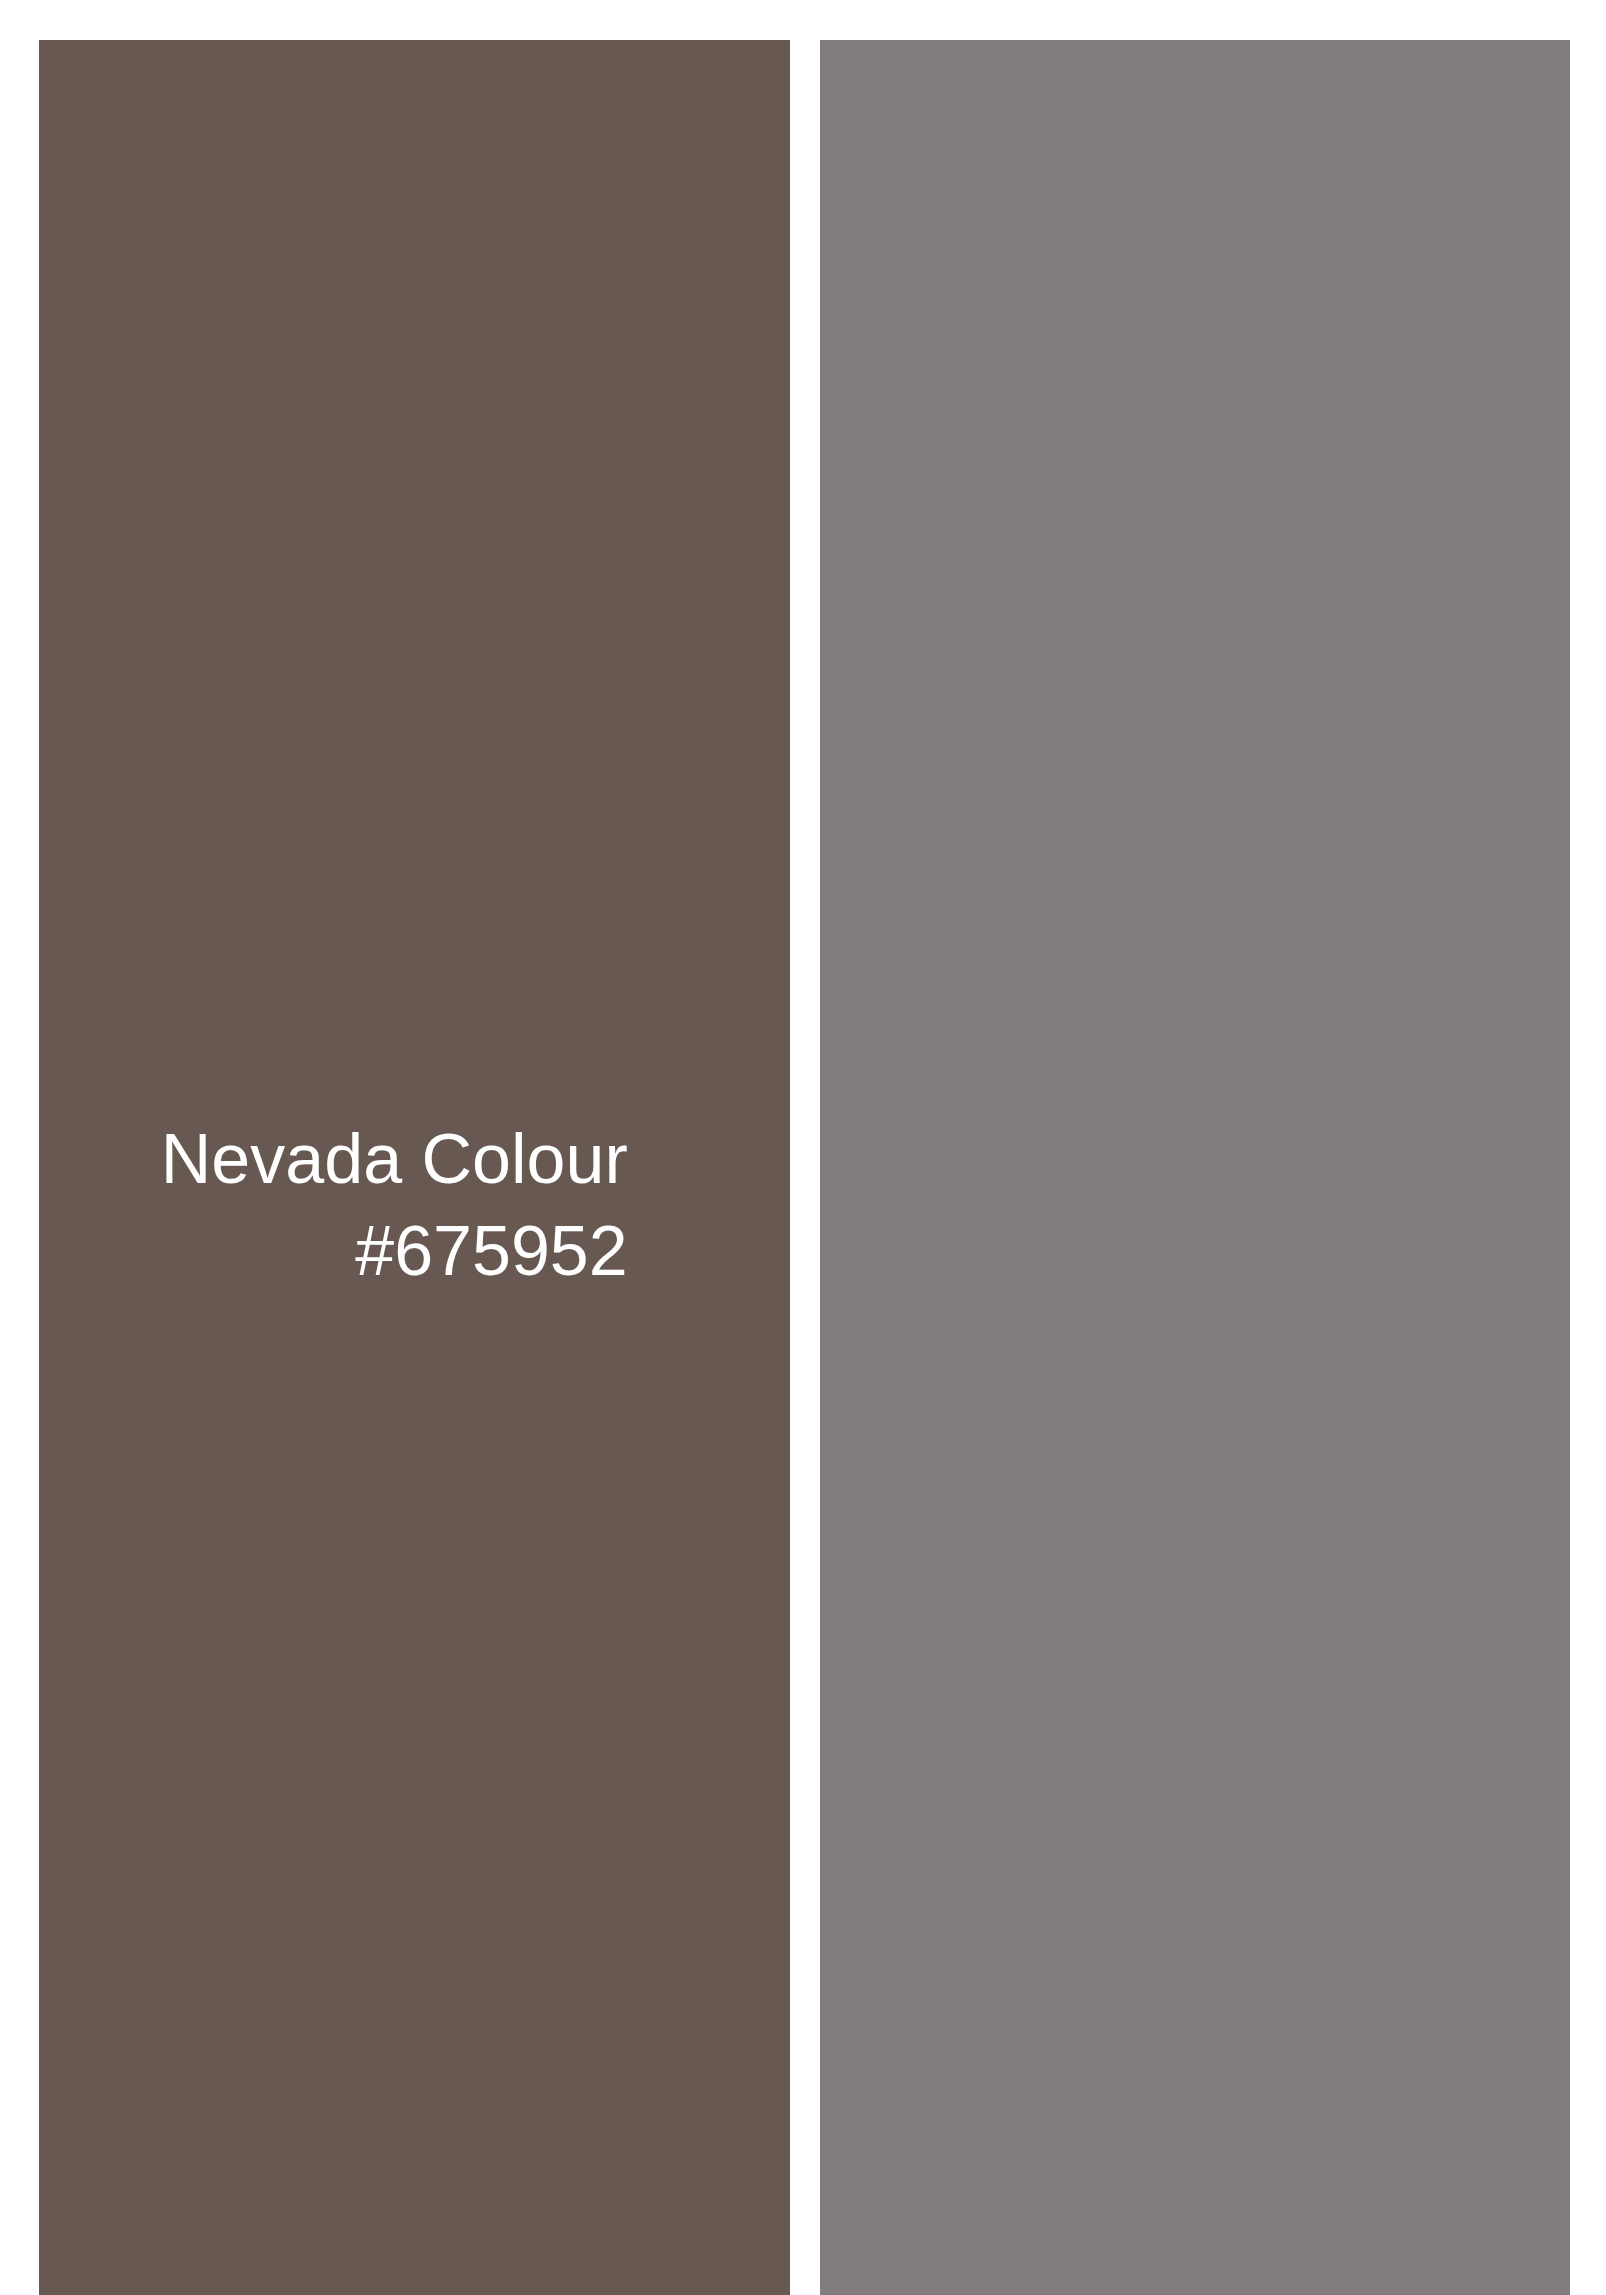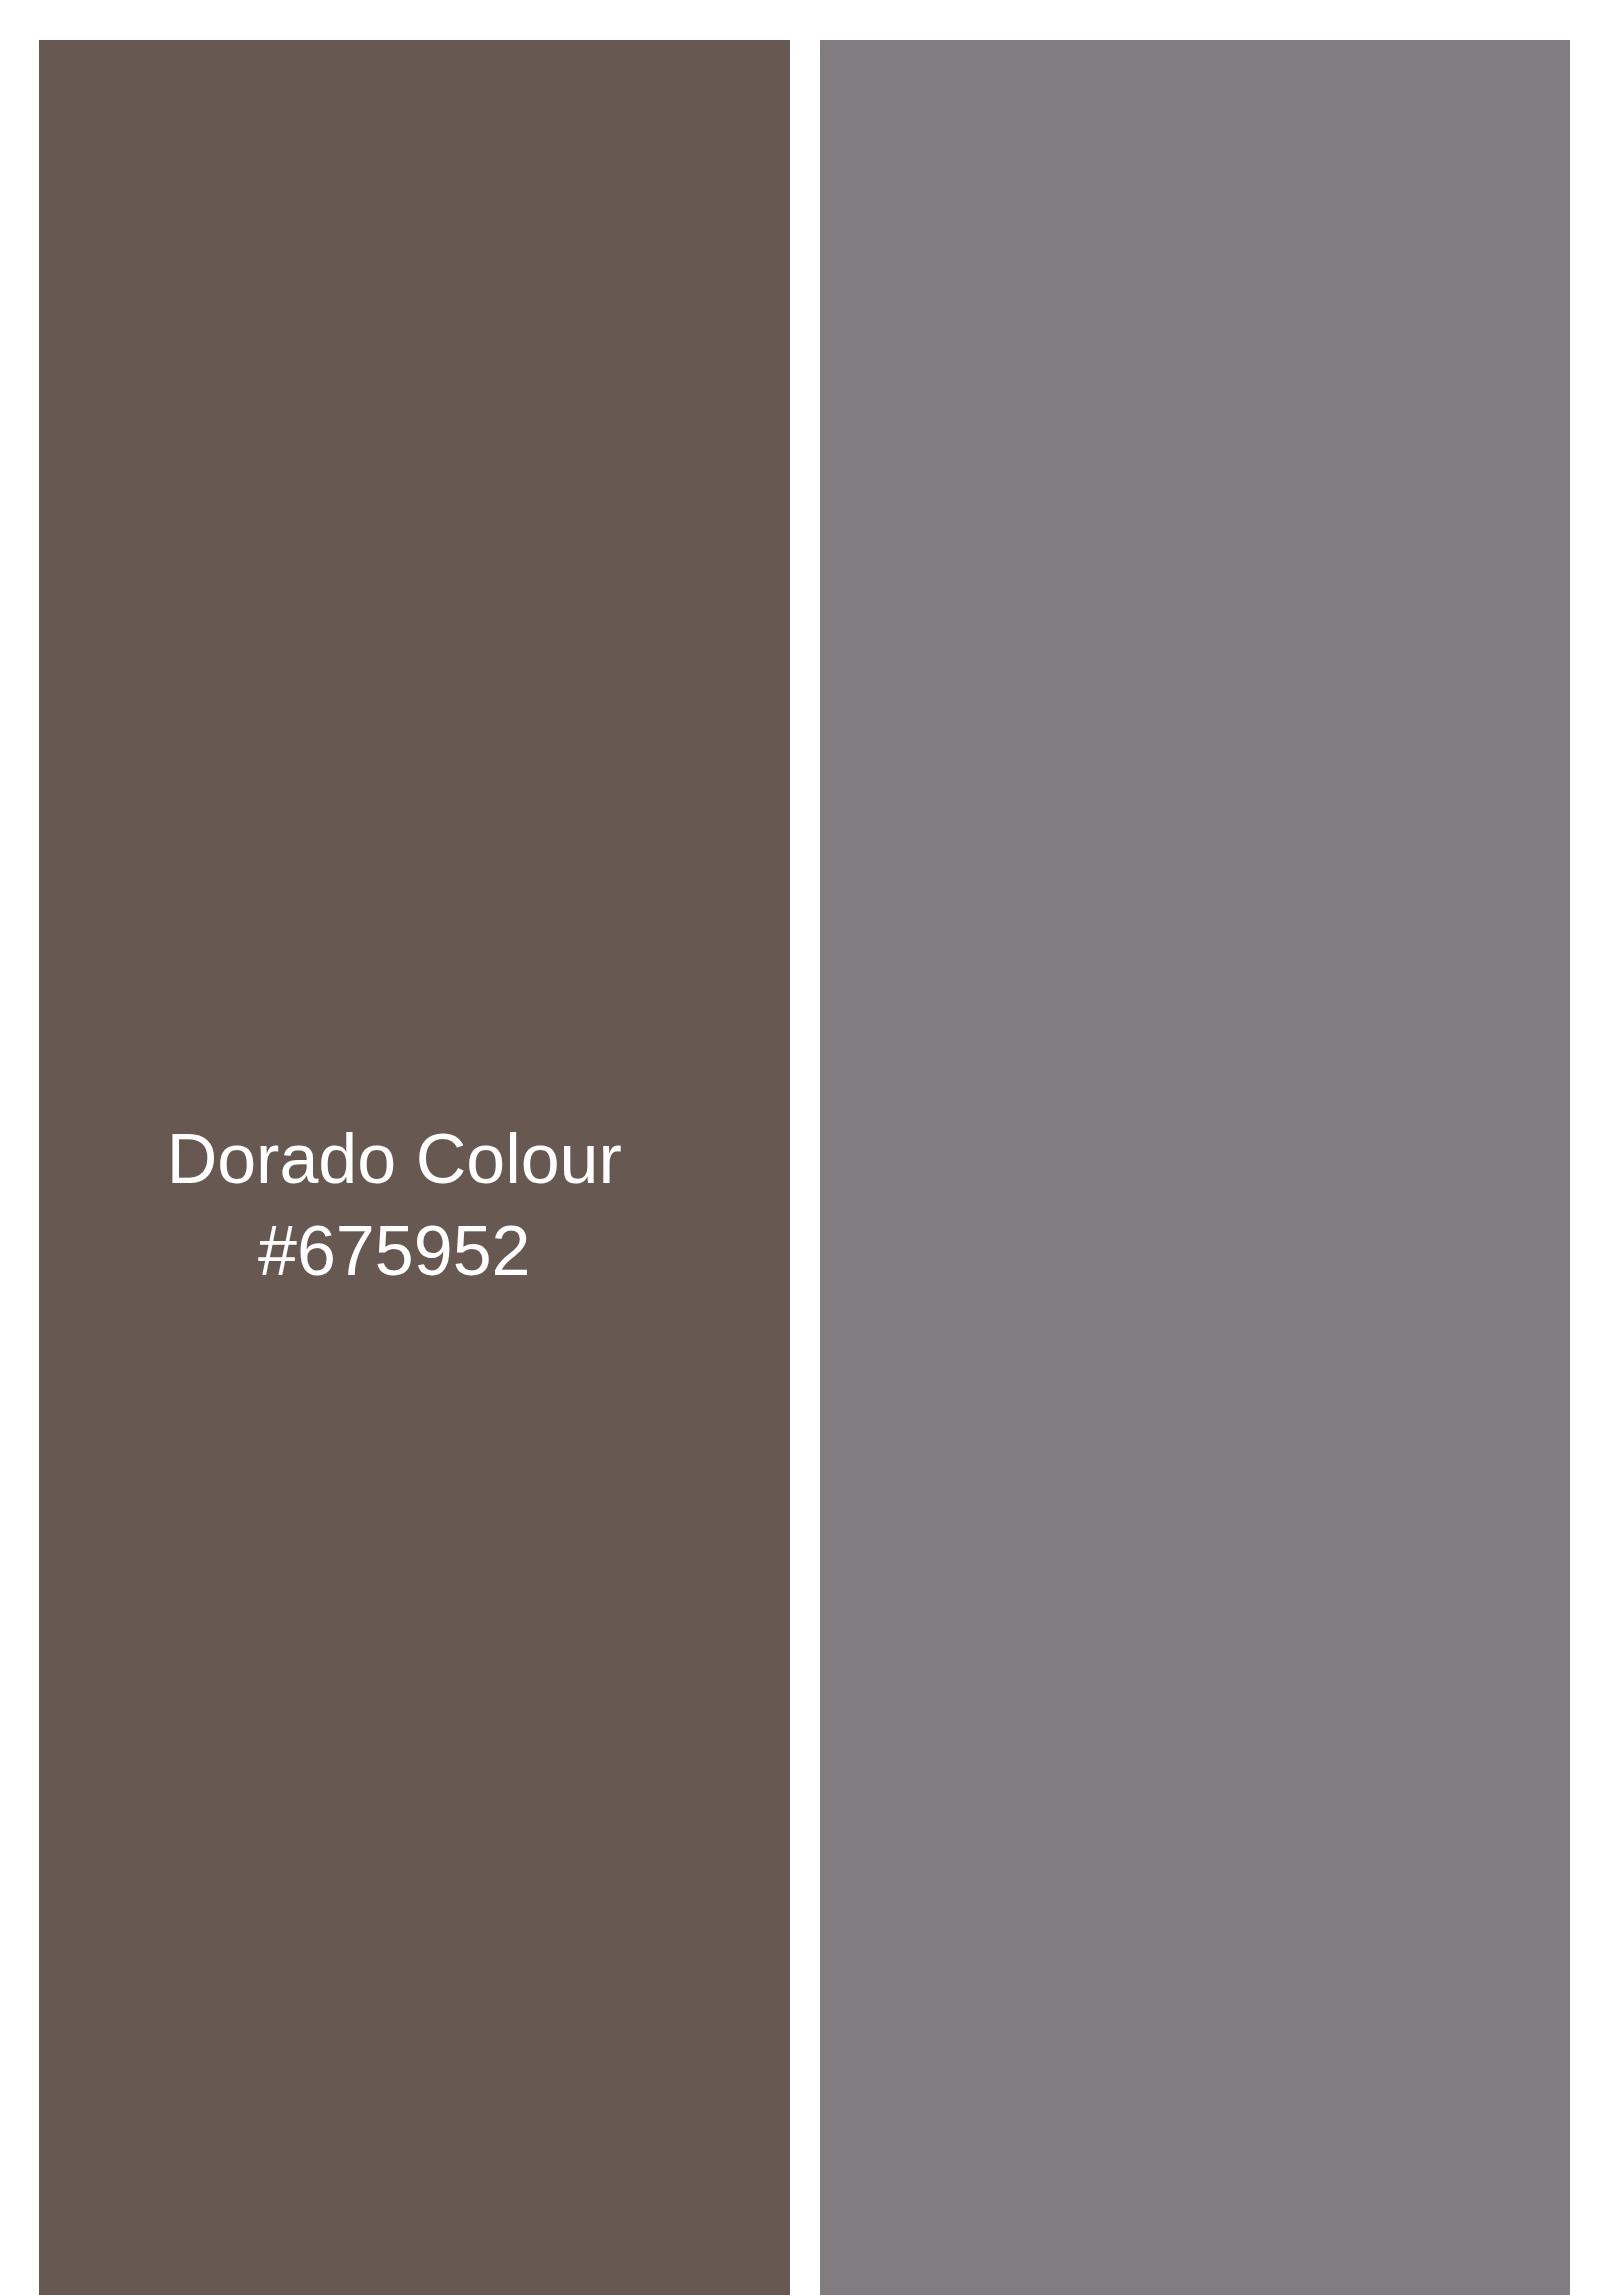--- a/index.html
+++ b/index.html
@@ -55,34 +55,35 @@
     margin: 0 0 22px 0;
   }
 
   .swatch-hex {
     display: block;
     font-size: 70px;
     font-weight: 400;
     font-stretch: condensed;
     letter-spacing: 0px;
     margin: 0;
+    text-align: right;
   }
 
   
 </style>
 </head>
 <body>
 
 <div id="page" style="background: rgb(255, 255, 255);">
 
   <div class="swatch-row">
 
     <div class="swatch" style="background: rgb(103, 89, 82); color: rgb(255, 255, 255);">
       <div class="swatch-label">
-        <span class="swatch-name">Dorado Colour</span>
+        <span class="swatch-name">Nevada Colour</span>
         <span class="swatch-hex">#675952</span>
       </div>
     </div>
 
     <div class="swatch" style="background: rgb(128, 124, 127); color: rgb(0, 0, 0);">
       <div class="swatch-label">
       </div>
     </div>
 
   </div>

